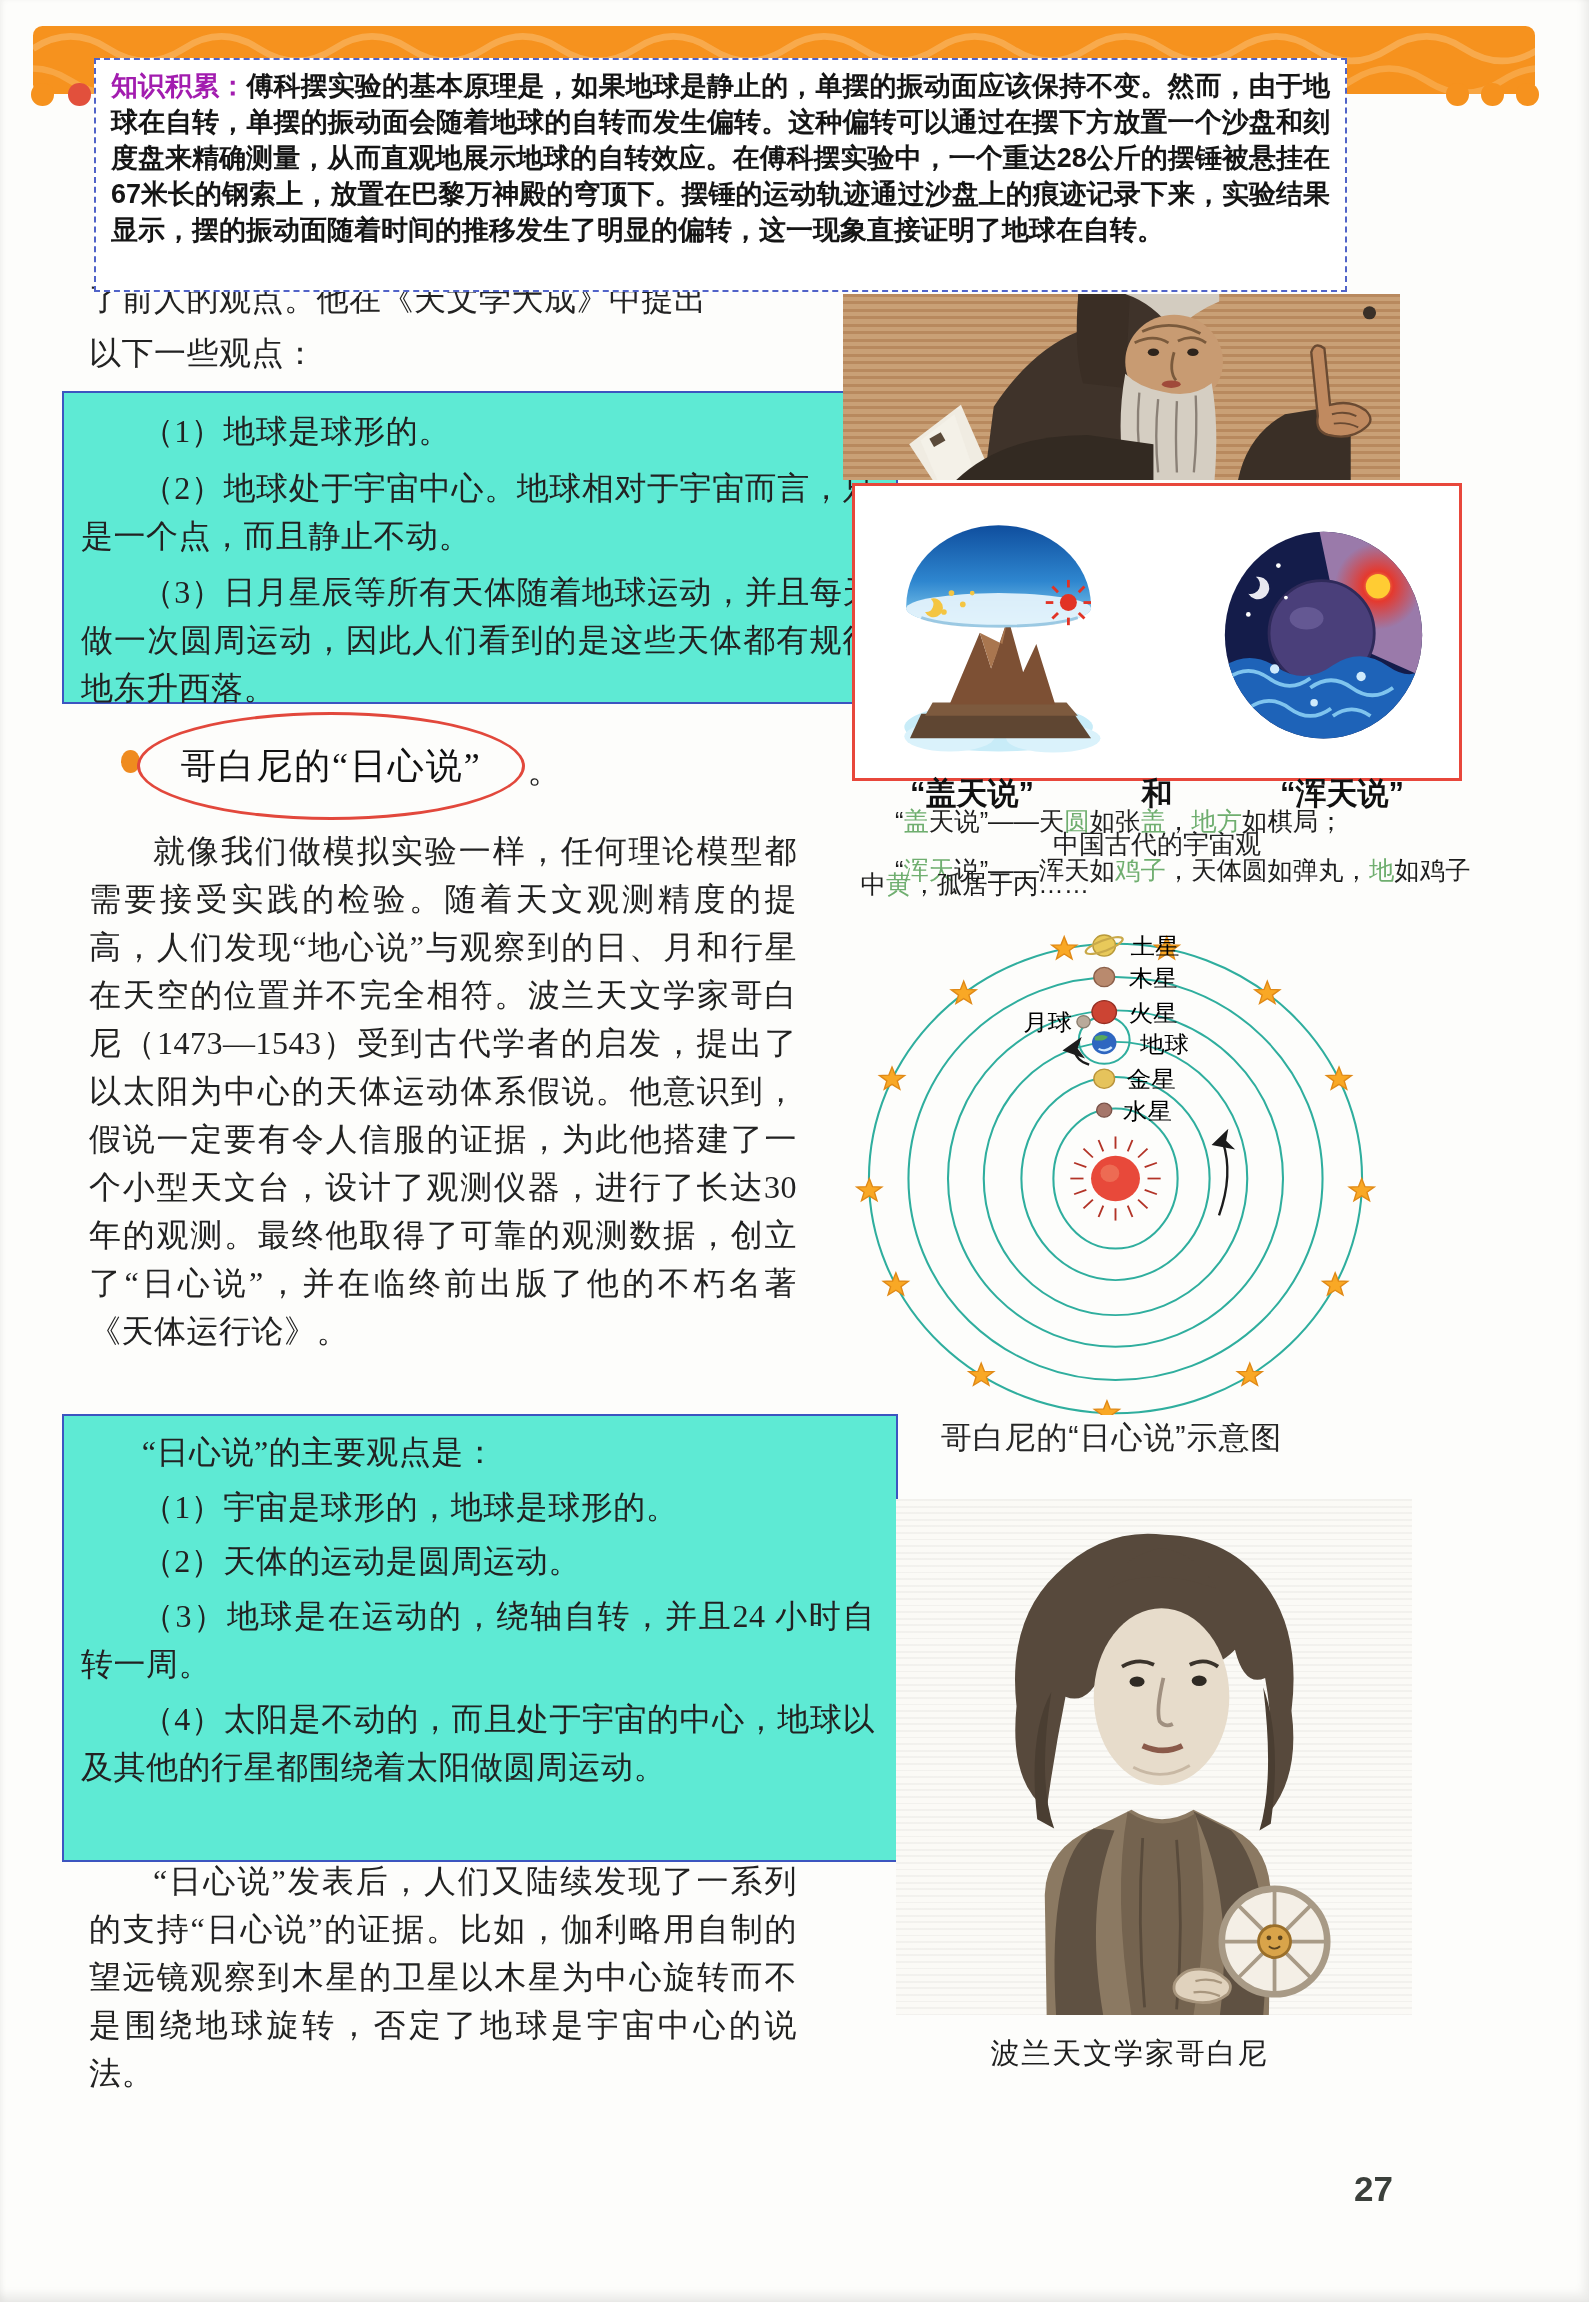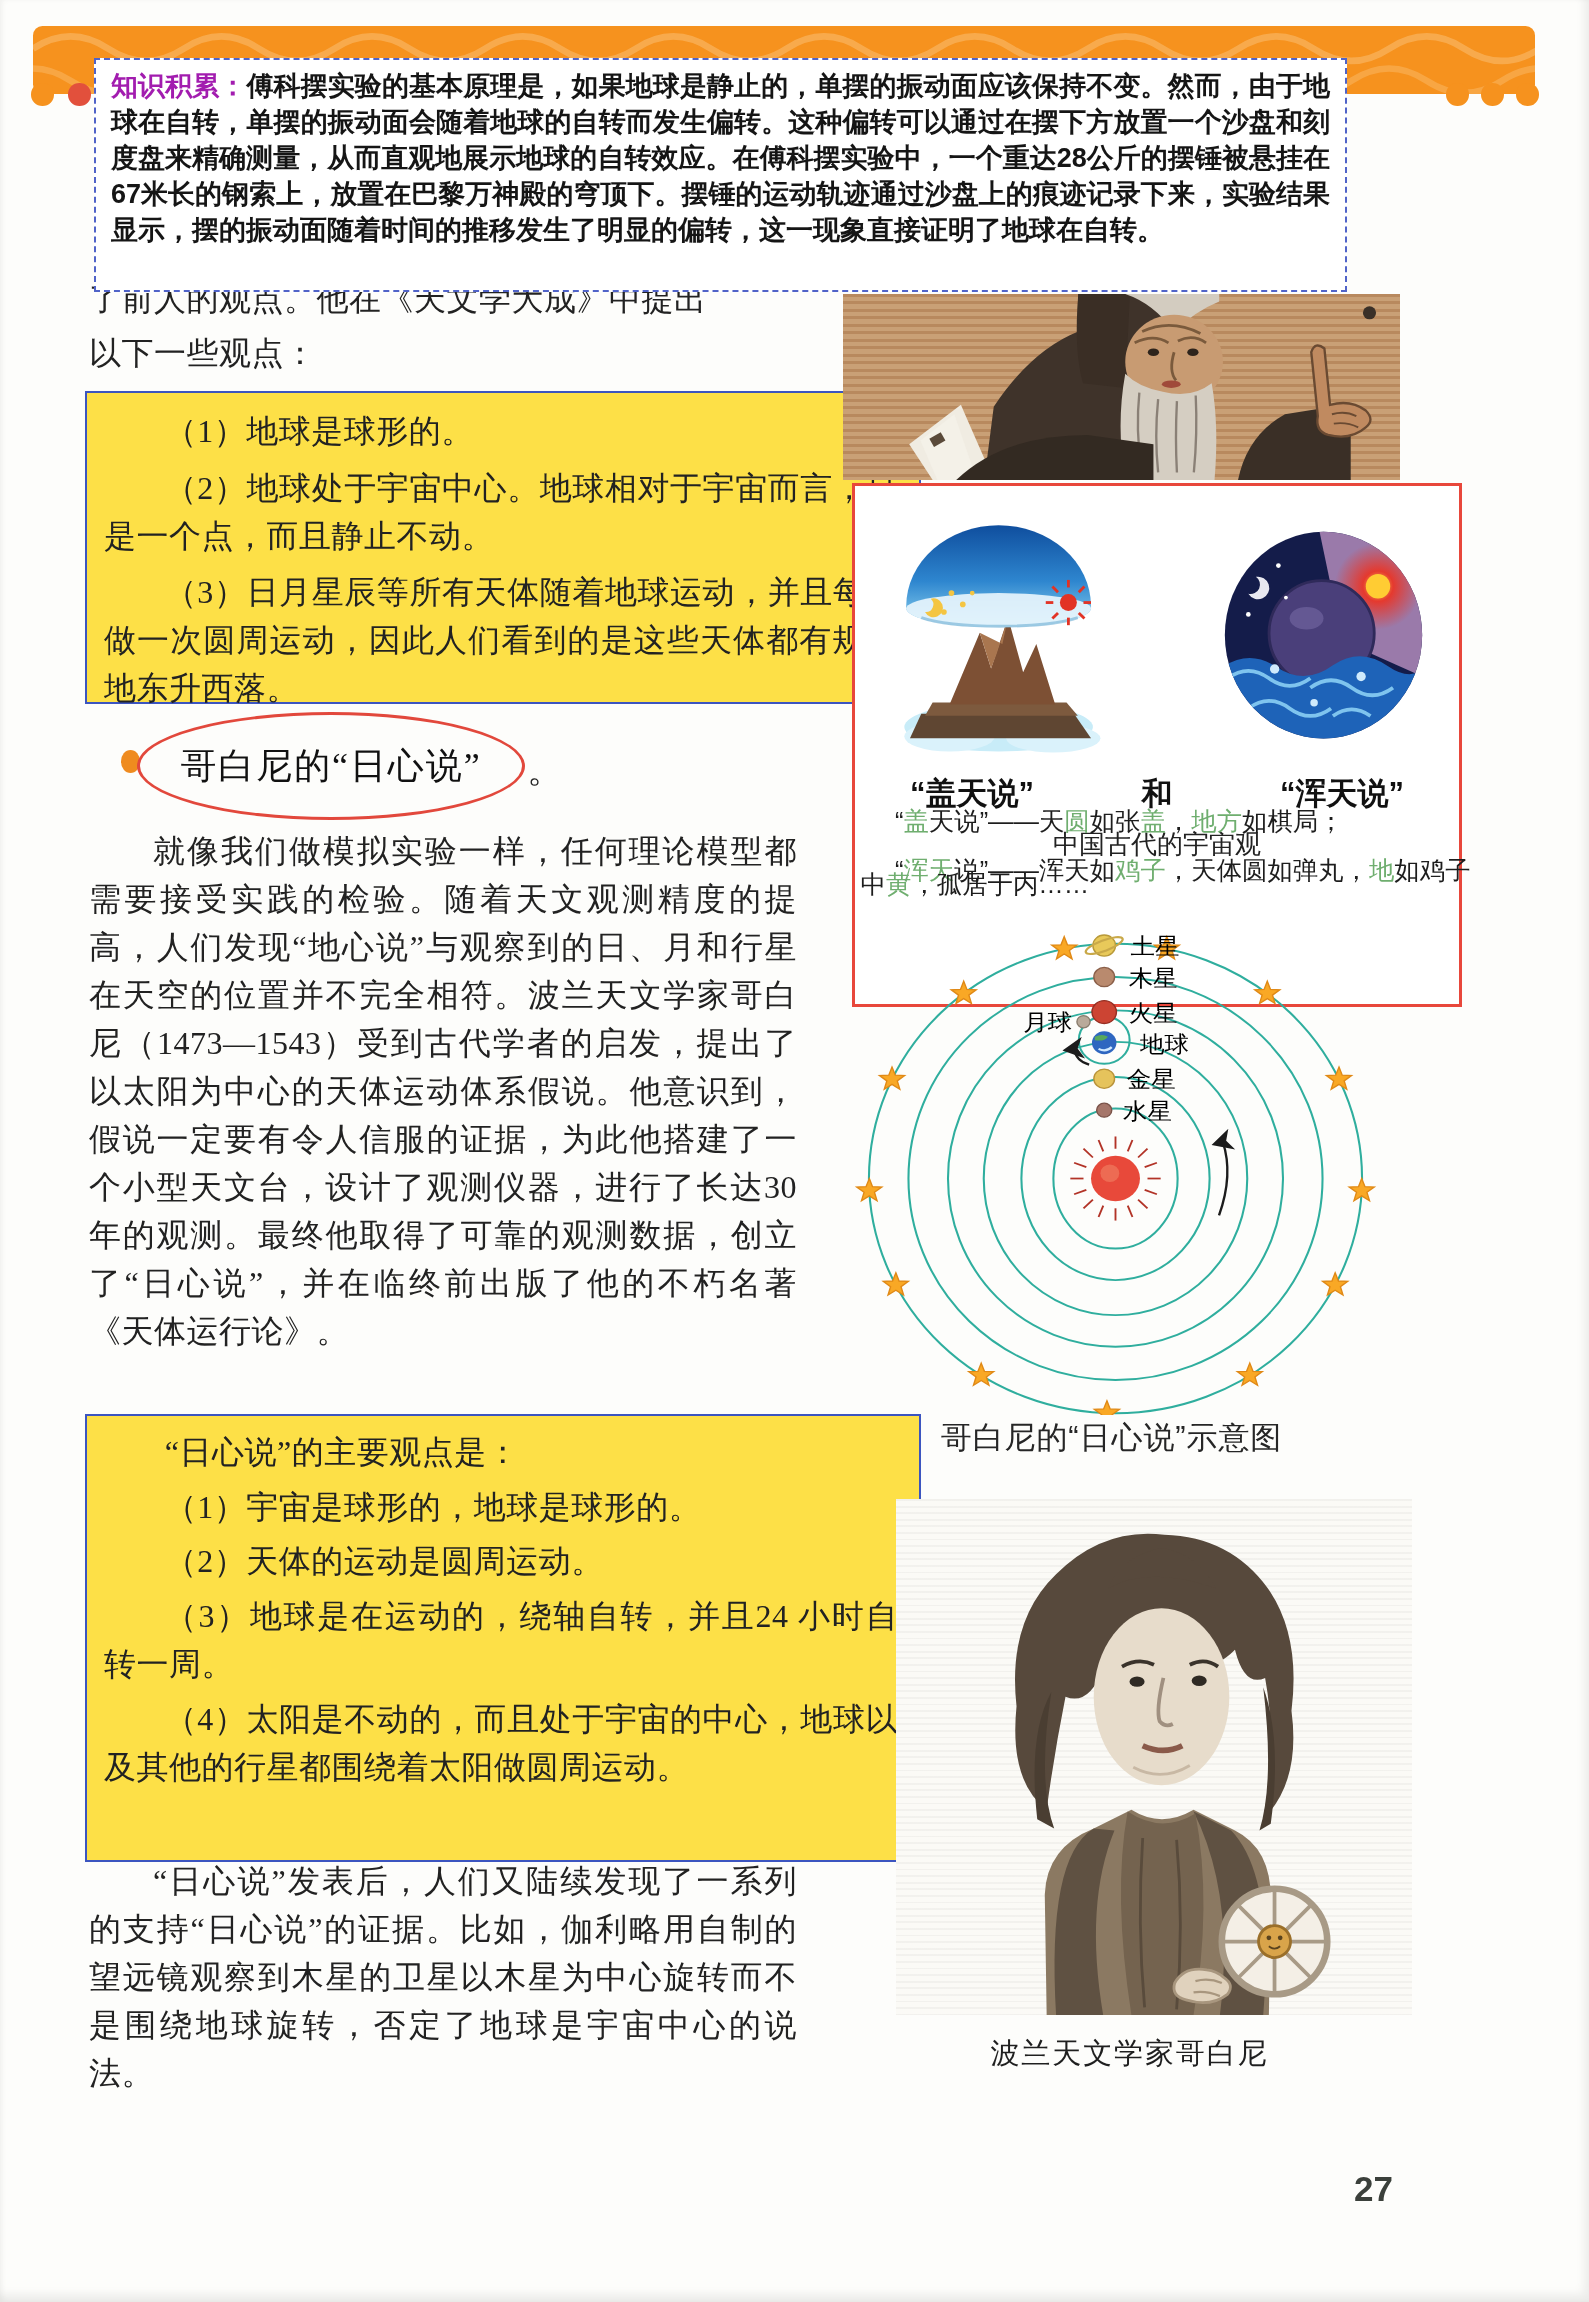--- a/index.html
+++ b/index.html
@@ -18,22 +18,22 @@
           font-family:"Liberation Sans","DejaVu Sans",sans-serif;font-size:27px;line-height:36px;
           font-weight:600;text-align:justify;color:#151515;}
   .kb-label{color:#a21caf;}
 
   
   .body-text{position:absolute;left:89px;width:708px;font-size:32px;line-height:48px;
              letter-spacing:0.5px;text-align:justify;color:#222;}
   .indent{text-indent:2em;}
   .under-box-line{top:275px;z-index:0;}
   .intro-line2{top:329px;}
-  .blue-box{position:absolute;left:85px;width:836px;box-sizing:border-box;border:2.8px solid #3c55c0;
-            background:#fde047;padding:5.6px 21px 5.6px 17px;font-size:32px;line-height:48px;
+  .blue-box{position:absolute;left:62px;width:836px;box-sizing:border-box;border:2.8px solid #3c55c0;
+            background:#5eead4;padding:5.6px 21px 5.6px 17px;font-size:32px;line-height:48px;
             letter-spacing:0.5px;text-align:justify;color:#222;}
   .blue-box p{margin:8.5px 0;text-indent:1.9em;}
   .box1{top:391px;height:313px;}
   .box2{top:1414px;height:448px;}
   .box2 p{margin:6.6px 0;}
 
   .section-heading{position:absolute;left:137px;top:712px;width:382px;height:102px;z-index:2;
                    display:flex;align-items:center;justify-content:center;
                    border:3.3px solid #e2483c;border-radius:50%;}
   .section-heading .txt{font-size:36px;letter-spacing:1.9px;color:#111;}
@@ -45,21 +45,21 @@
 
   .tip-box{position:absolute;left:479px;top:2058px;width:402px;box-sizing:border-box;
            border:3.8px solid #1f1f1f;background:#f8f3df;padding:5.6px 11.3px;z-index:3;
            font-family:"Liberation Sans","DejaVu Sans",sans-serif;font-weight:700;
            font-size:30px;line-height:41px;color:#141414;text-align:justify;}
   .tip-label{color:#e3352a;}
 
   
   .ptolemy{position:absolute;left:843px;top:294px;width:557px;height:186px;
            background:repeating-linear-gradient(180deg,#b8895e 0 2.8px,#c9a076 2.8px 7.5px);}
-  .cosmo-box{position:absolute;left:852px;top:483px;width:610px;height:524px;box-sizing:border-box;
+  .cosmo-box{position:absolute;left:852px;top:483px;width:610px;height:298px;box-sizing:border-box;
              border:3.8px solid #e8473b;background:#fff;}
   .cosmo-labels{position:absolute;left:0;top:287px;width:100%;display:flex;justify-content:space-between;
                 box-sizing:border-box;padding:0 55px;font-family:"Liberation Sans","DejaVu Sans",sans-serif;
                 font-weight:700;font-size:31px;color:#111;}
   .cosmo-sub{position:absolute;left:0;top:341px;width:100%;text-align:center;
              font-family:"Liberation Sans","DejaVu Sans",sans-serif;font-size:26px;color:#222;}
   .cosmo-line{position:absolute;font-family:"Liberation Sans","DejaVu Sans",sans-serif;
               font-size:25.4px;color:#1d1d1d;white-space:nowrap;}
   .cosmo-line .grn{color:#6fae6f;}
   .cl1{left:40px;top:319px;}

